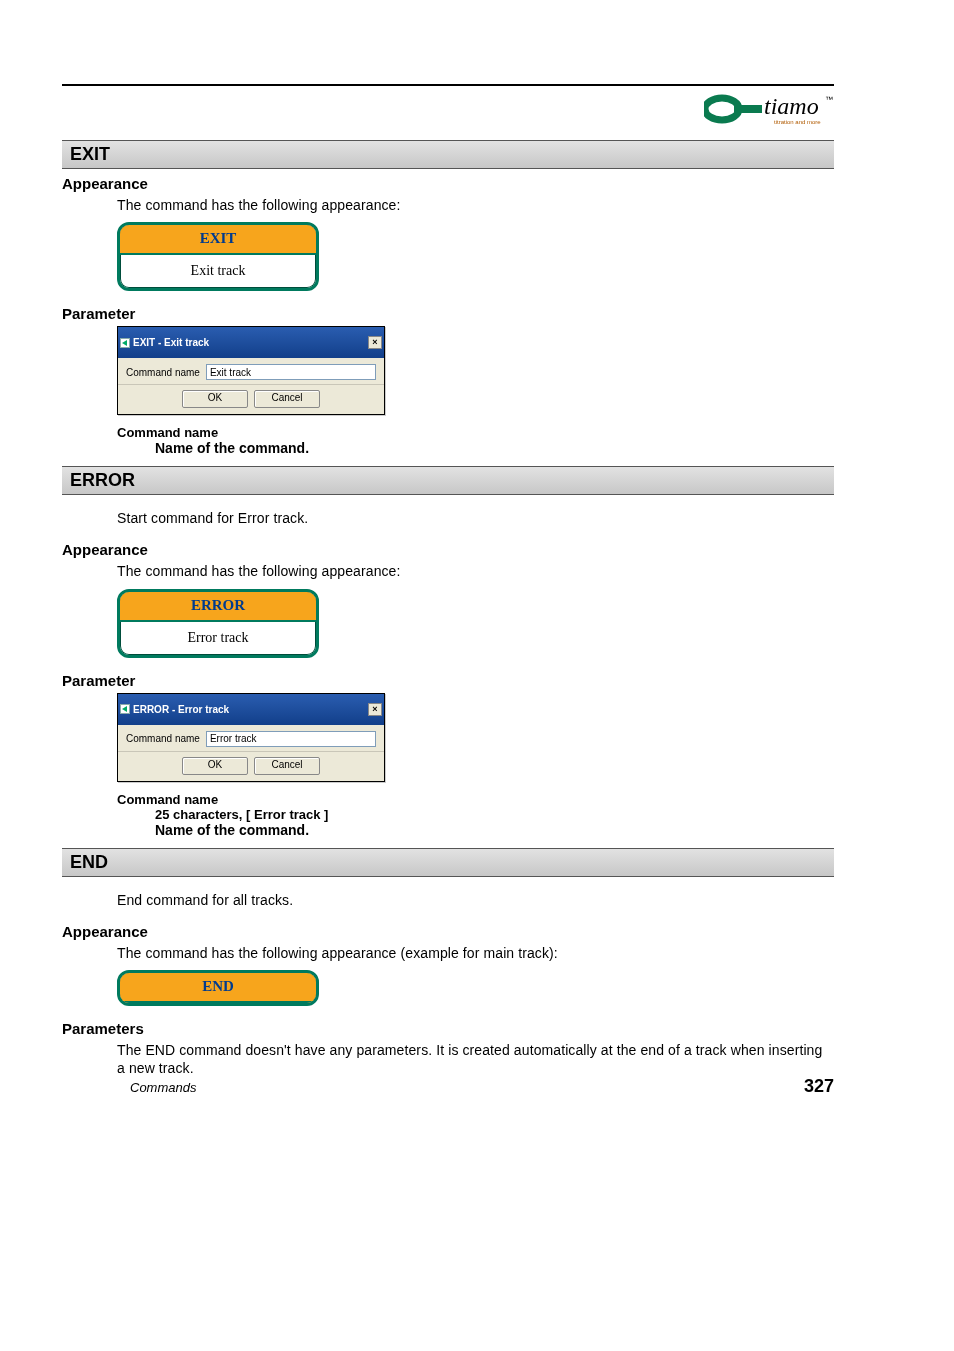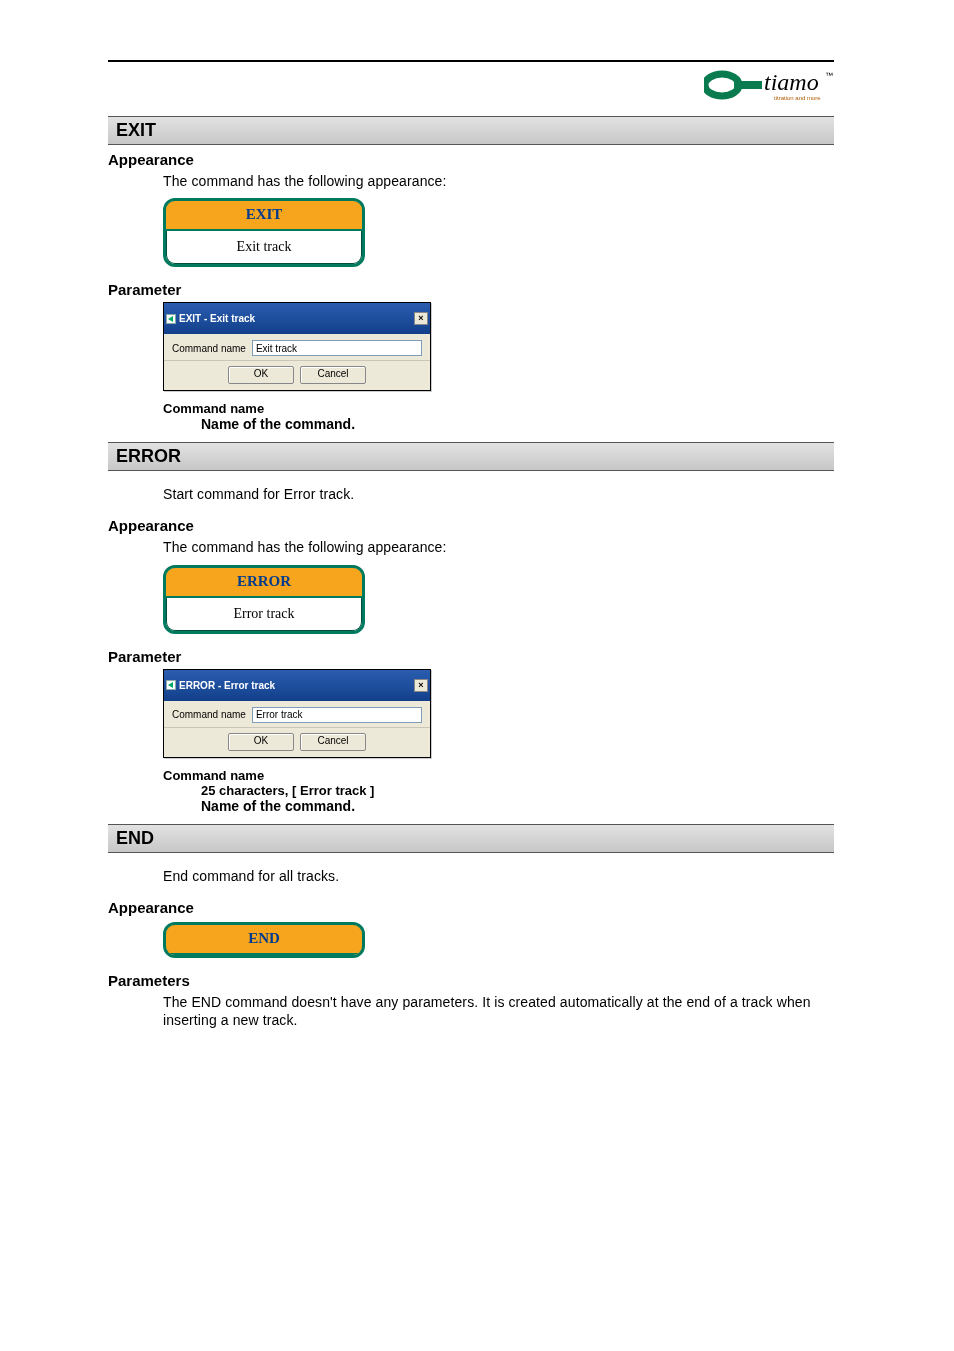--- a/index.html
+++ b/index.html
@@ -5,23 +5,24 @@
   html, body {
     margin: 0;
     padding: 0;
     background: #ffffff;
     font-family: Arial, Helvetica, sans-serif;
     color: #000;
     width: 954px;
   }
   .page {
     width: 954px;
-    padding: 60px 120px 50px 108px;
+    padding: 60px 120px 50px 62px;
     box-sizing: border-box;
     position: relative;
+    margin-top: 24px;
   }
   .top-rule {
     border-top: 2px solid #000;
     margin-bottom: 4px;
   }
   .logo-wrap {
     display: flex;
     justify-content: flex-end;
     margin-bottom: 12px;
   }
@@ -300,21 +301,26 @@
 
   <div class="param-block">
     <div class="param-name">Command name</div>
     <div class="param-spec">25 characters, [ Error track ]</div>
     <div class="param-desc">Name of the command.</div>
   </div>
 
   <div class="section-bar">END</div>
   <div class="body-text">End command for all tracks.</div>
   <div class="sub-heading">Appearance</div>
+  <div class="body-text" style="margin-top:4px;margin-bottom:8px">The command has the following appearance (example for main track):</div>
 
   <div class="command-widget">
     <div class="cw-head">END</div>
   </div>
 
   <div class="sub-heading">Parameters</div>
   <div class="body-text" style="margin-top:4px">The END command doesn't have any parameters. It is created automatically at the end of a track when inserting a new track.</div>
 
+  <div class="footer">
+    <span class="fl">Commands</span>
+    <span class="fr">327</span>
+  </div>
 </div>
 
 </body></html>

